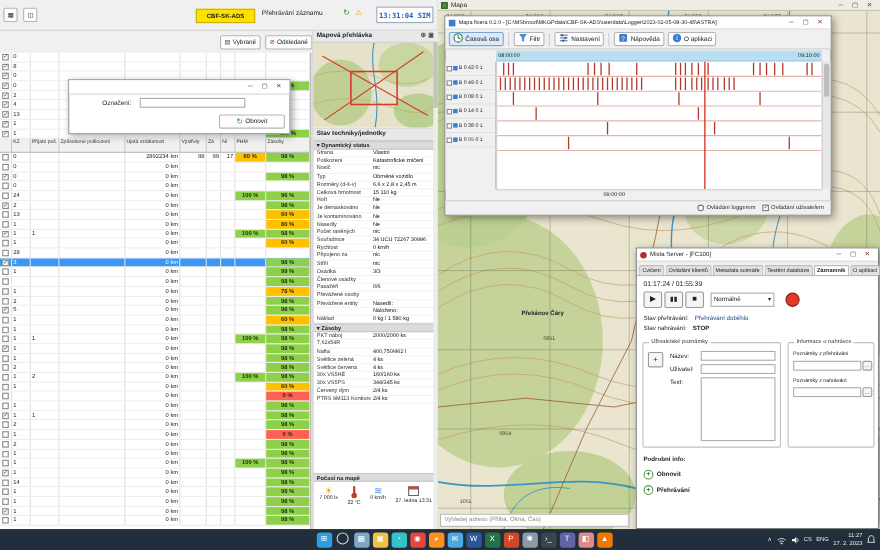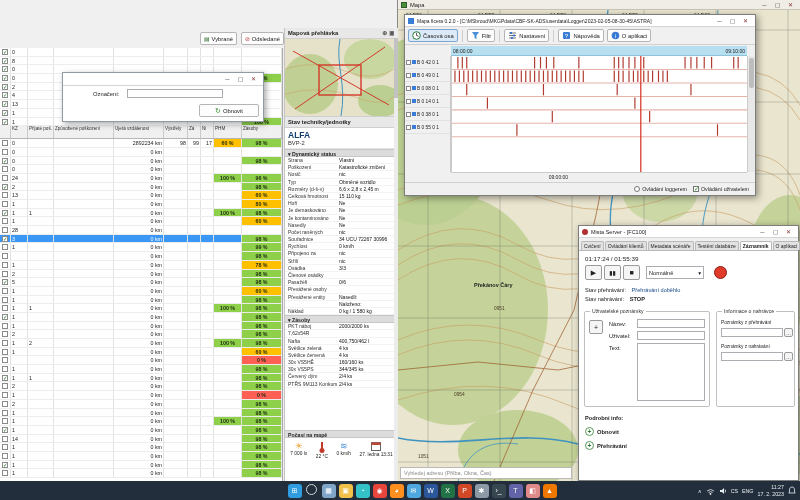--- a/index.html
+++ b/index.html
@@ -157,20 +157,29 @@
       <div id="river-label" style="left:236px;top:440px">Litava</div>
       <div class="maplab" style="left:76px;top:272px;font-size:5.5px;font-weight:bold">Překánov Čáry</div>
       <div id="map-search">
         <span>Vyhledej adresu (Přilba, Okna, Čas)</span>
       </div>
     </div>
   </div>
 
   <div class="abs" id="left-app">
 
+    <div id="main-toolbar">
+      <span class="tbtn abs" style="left:3px;top:7px">▦</span>
+      <span class="tbtn abs" style="left:21px;top:7px">◫</span>
+      <span class="badge">CBF-SK-ADS</span>
+      <span class="abs" style="left:238px;top:10px;font-size:6px">Přehrávání záznamu</span>
+      <span class="abs" style="left:312px;top:8px;color:#2a8a2a;font-size:7px">↻</span>
+      <span class="abs" style="left:323px;top:8px;color:#d9a400;font-size:7px">⚠</span>
+      <span id="sim-clock">13:31:04 SIM</span>
+    </div>
 
     <span class="tbtn abs" style="left:200px;top:32px">
       <span style="color:#2a6a2a">▤</span>
       <span>Vybrané</span>
     </span>
     <span class="tbtn abs" style="left:241px;top:32px">
       <span style="color:#b03030">⊘</span>
       <span>Odsledané</span>
     </span>
 
@@ -788,24 +797,20 @@
             <path d="M0,30 Q30,20 60,32 T112,28"></path>
               <path d="M0,55 Q35,45 70,58 T112,52"></path>
           </g>
           <line x1="10" y1="70" x2="100" y2="8" stroke="#d23a2a" stroke-width="1"></line>
           <line x1="8" y1="12" x2="104" y2="66" stroke="#d23a2a" stroke-width="1"></line>
           <rect x="34" y="26" width="42" height="30" fill="none" stroke="#d23a2a" stroke-width="1.4"></rect>
         </svg>
       </div>
       <div class="shdr">
         <span>Stav techniky/jednotky</span>
-      </div>
-      <div style="padding:2px 3px;border-bottom:1px solid #e5e5e5">
-        <div style="font-size:8.5px;font-weight:bold;color:#14406e">ALFA</div>
-        <div style="font-size:5.8px;color:#333">BVP-2</div>
       </div>
       <div class="sechdr">▾ <span>Dynamický status</span></div>
       <div id="status-list">
           <div class="kvrow">
             <span class="kvk">Strana</span>
             <span class="kvv">Vlastní</span>
           </div>
           <div class="kvrow">
             <span class="kvk">Poškození</span>
             <span class="kvv">Katastrofické zničení</span>

